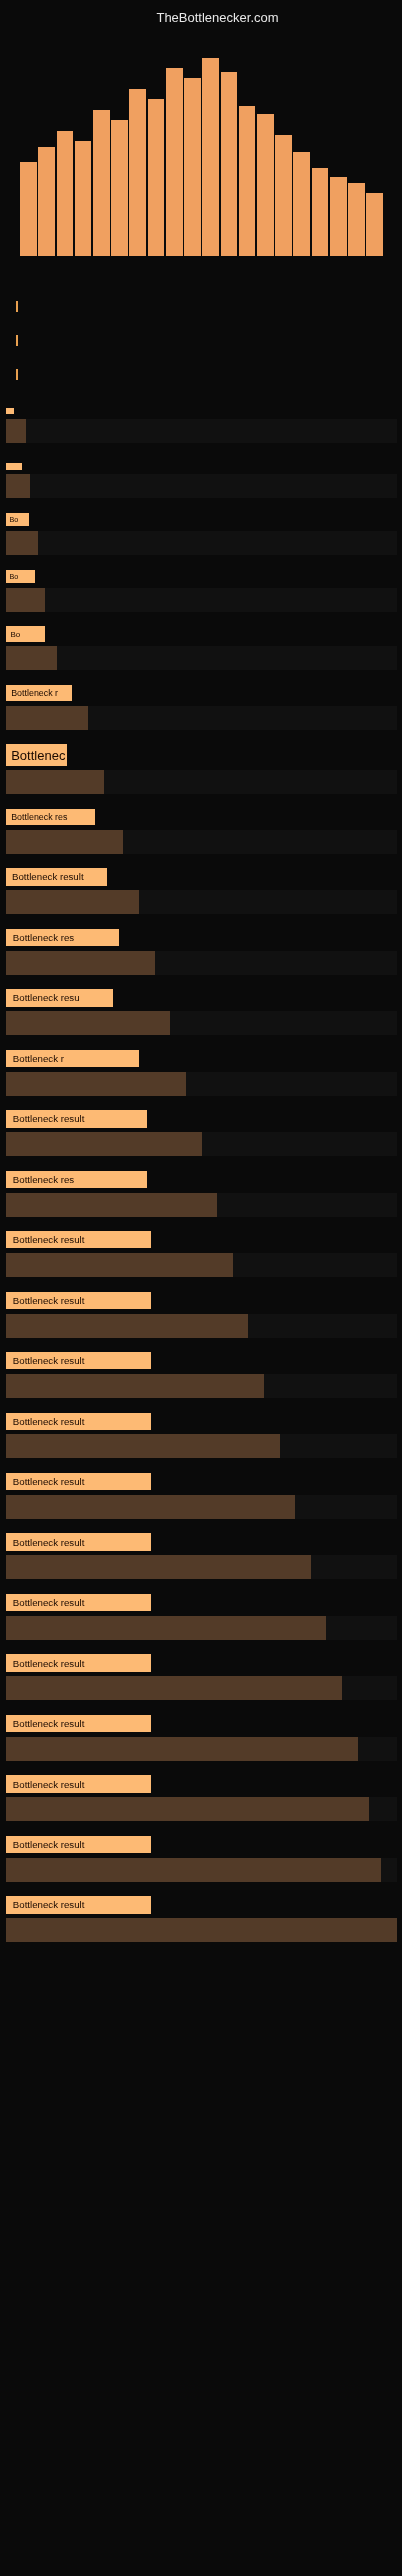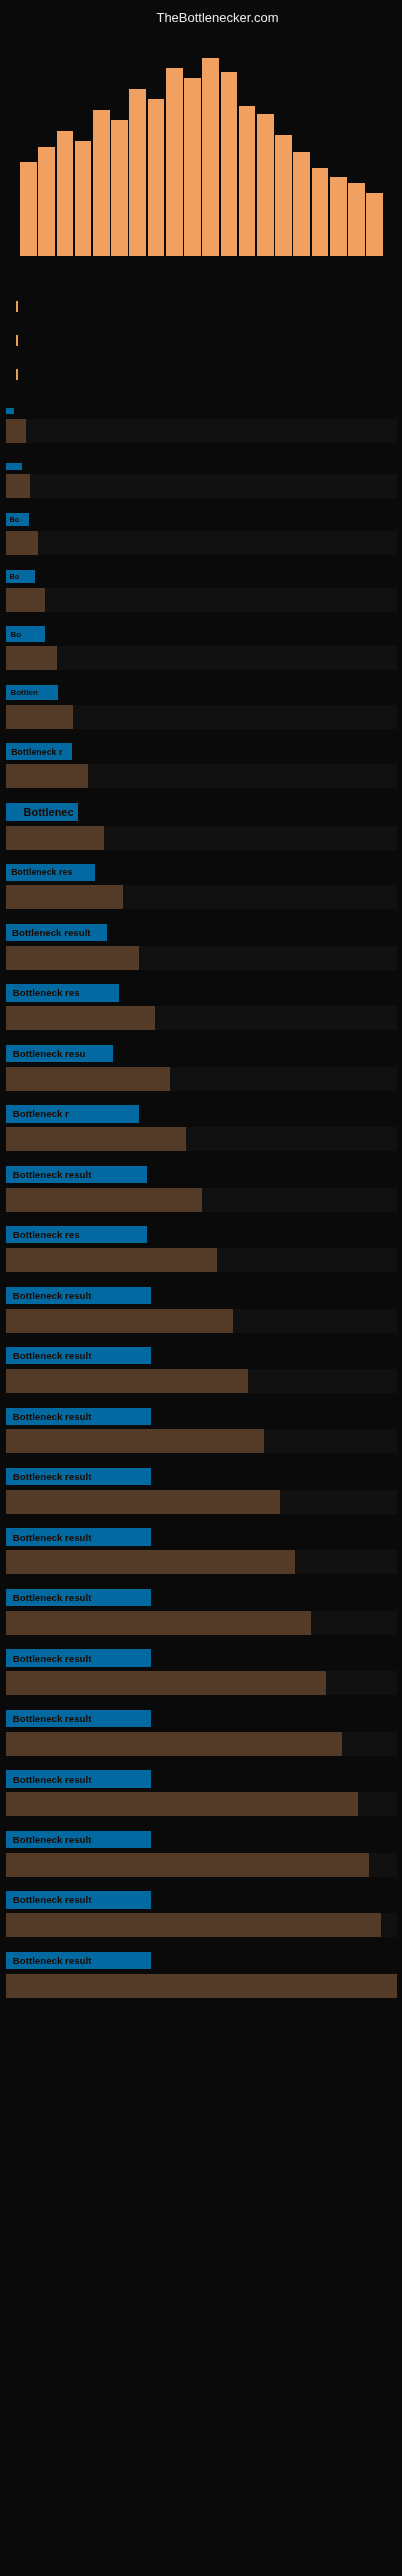--- a/index.html
+++ b/index.html
@@ -56,38 +56,38 @@
       margin-top: 16px;
     }
 
     .result-item {
       margin-bottom: 14.5px;
       position: relative;
     }
 
     .result-label {
       display: inline-block;
-      background-color: #0369a1;
+      background-color: #fdba74;
       color: #1a0a00;
       font-size: 9.7px;
-      font-weight: bold;
+      font-weight: normal;
       padding: 3.2px 6.4px;
       white-space: nowrap;
       overflow: hidden;
     }
 
     
     .result-label.w-tiny { width: 8px; font-size: 0; padding: 3.2px 2.4px; }
     .result-label.w-very-small { width: 16px; font-size: 0; padding: 3.2px 4px; }
     .result-label.w-small-1 { width: 22.5px; font-size: 7.2px; padding: 2.4px 3.2px; }
     .result-label.w-small-2 { width: 29px; font-size: 7.2px; padding: 2.4px 3.2px; }
     .result-label.w-small-3 { width: 39px; font-size: 8px; padding: 3.2px 4px; }
     .result-label.w-medium-1 { width: 52px; font-size: 8px; padding: 3.2px 4px; }
     .result-label.w-medium-2 { width: 66px; font-size: 8.9px; padding: 3.2px 4.8px; }
-    .result-label.w-medium-3 { width: 72px; font-size: 11px; padding: 3.2px 4.8px; text-align: right; }
+    .result-label.w-medium-3 { width: 61px; font-size: 13px; padding: 3.2px 4.8px; }
     .result-label.w-medium-4 { width: 89px; font-size: 8.9px; padding: 3.2px 4.8px; }
     .result-label.w-medium-5 { width: 101px; font-size: 9.7px; padding: 3.2px 5.6px; }
     .result-label.w-large-1 { width: 113px; font-size: 9.7px; padding: 3.2px 6.4px; }
     .result-label.w-large-2 { width: 107px; font-size: 9.7px; padding: 3.2px 6.4px; }
     .result-label.w-large-3 { width: 133px; font-size: 9.7px; padding: 3.2px 6.4px; }
     .result-label.w-large-4 { width: 141px; font-size: 9.7px; padding: 3.2px 6.4px; }
     .result-label.w-full { width: 145px; font-size: 9.7px; padding: 3.2px 6.4px; }
 
     .result-bar-bg {
       height: 24px;
@@ -181,23 +181,20 @@
       </div></div>
     <div class="result-item"><div class="result-label w-small-1">Bo</div><div class="result-bar-bg">
         <div class="result-bar-fill" style="width: 8%;"></div>
       </div></div>
     <div class="result-item"><div class="result-label w-small-2">Bo</div><div class="result-bar-bg">
         <div class="result-bar-fill" style="width: 10%;"></div>
       </div></div>
     <div class="result-item"><div class="result-label w-small-3">Bo</div><div class="result-bar-bg">
         <div class="result-bar-fill" style="width: 13%;"></div>
       </div></div>
-    <div class="result-item"><div class="result-label w-medium-1">Bottlen</div><div class="result-bar-bg">
-        <div class="result-bar-fill" style="width: 17%;"></div>
-      </div></div>
     <div class="result-item"><div class="result-label w-medium-2">Bottleneck r</div><div class="result-bar-bg">
         <div class="result-bar-fill" style="width: 21%;"></div>
       </div></div>
     <div class="result-item"><div class="result-label w-medium-3">Bottlenec</div><div class="result-bar-bg">
         <div class="result-bar-fill" style="width: 25%;"></div>
       </div></div>
     <div class="result-item"><div class="result-label w-medium-4">Bottleneck res</div><div class="result-bar-bg">
         <div class="result-bar-fill" style="width: 30%;"></div>
       </div></div>
     <div class="result-item"><div class="result-label w-medium-5">Bottleneck result</div><div class="result-bar-bg">

